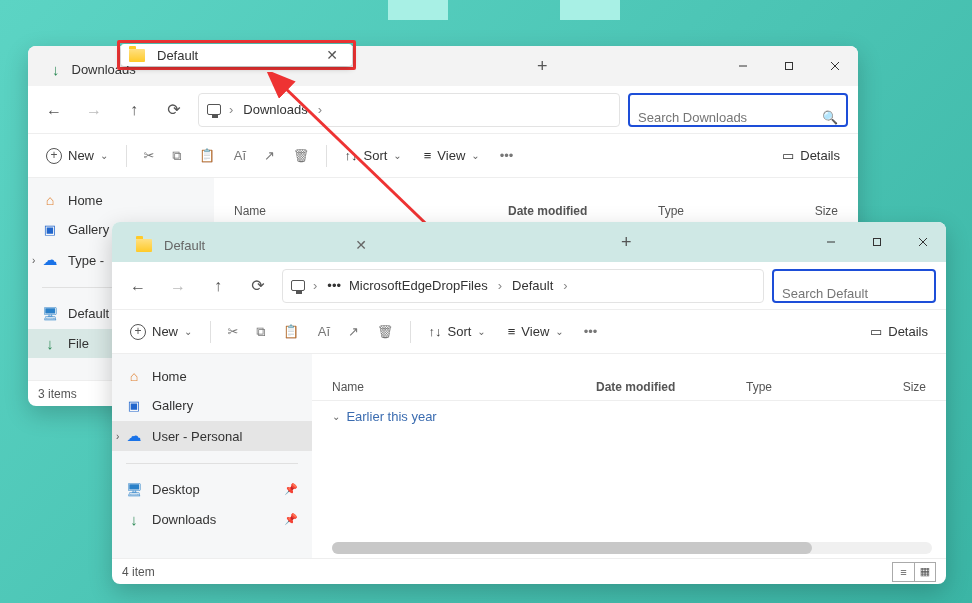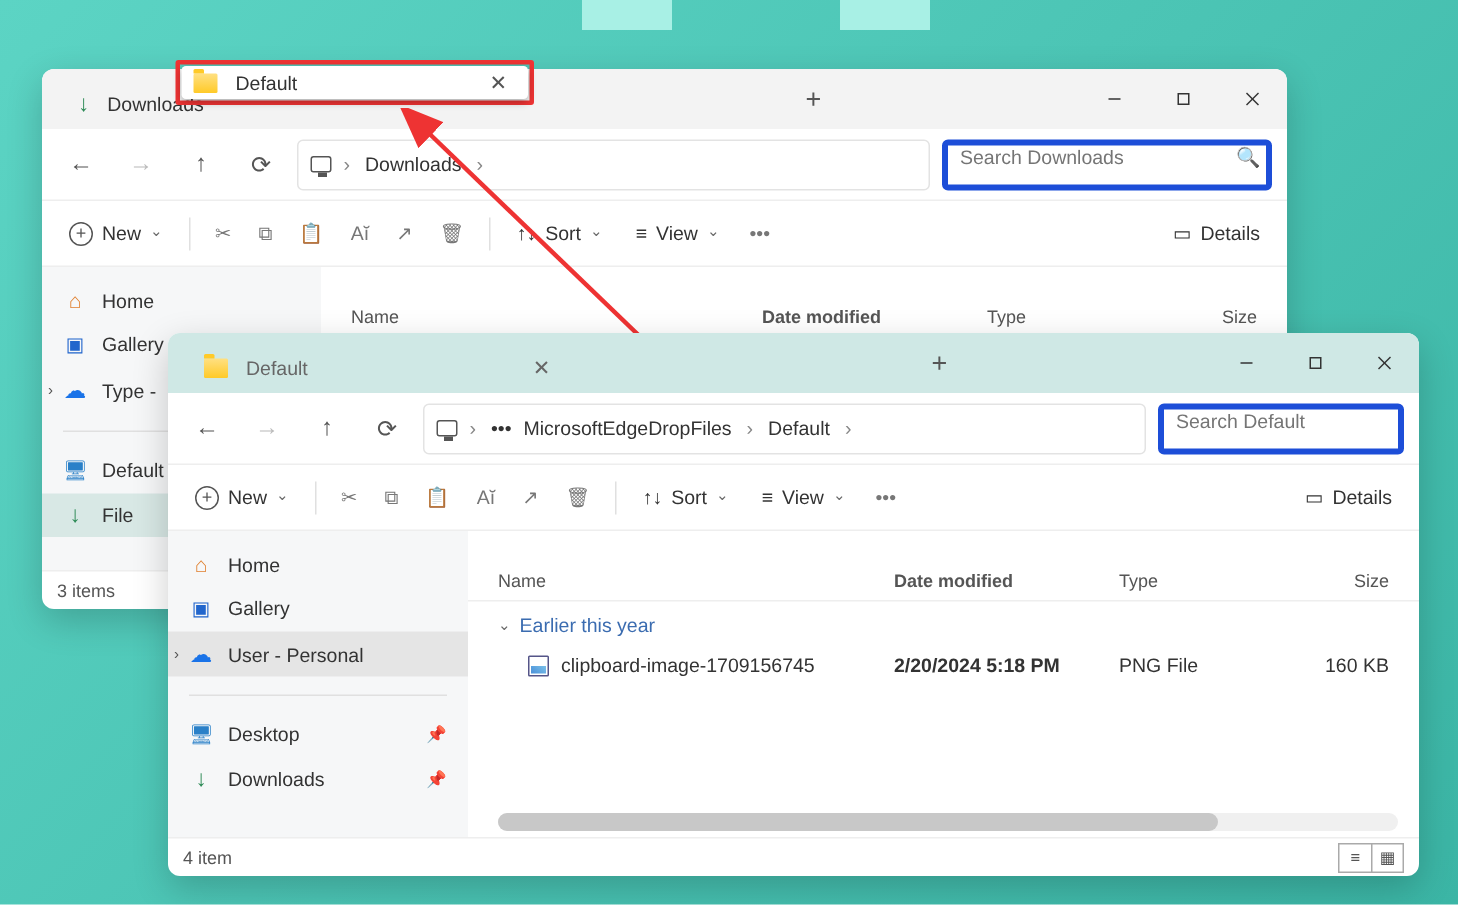--- a/index.html
+++ b/index.html
@@ -21,24 +21,24 @@
   .spacer { flex:1; }
   .win-controls { display:flex; }
   .win-btn { width:46px; height:40px; display:flex; align-items:center; justify-content:center; color:#333; font-size:12px;}
   .win-btn svg { width:10px; height:10px; }
 
   .navbar { display:flex; align-items:center; height:48px; padding:0 10px; border-bottom:1px solid #eee; gap:8px; }
   .navbtn { width:32px; height:32px; display:flex; align-items:center; justify-content:center; color:#555; border-radius:4px;}
   .crumb { display:flex; align-items:center; gap:4px; flex:1; border:1px solid #e3e3e3; border-radius:4px; height:34px; padding:0 8px; font-size:13px;}
   .crumb-sep { color:#888; padding:0 4px;}
   .crumb-text { color:#333; padding:0 2px; }
-  .searchbox { width:220px; height:34px; border:4px solid #1d4ed8; border-radius:4px; display:flex; align-items:flex-start; padding:0 8px; color:#888; gap:8px;}
+  .searchbox { width:220px; height:34px; border:2px solid #1d4ed8; border-radius:4px; display:flex; align-items:flex-end; padding:0 8px; color:#888; gap:8px;}
   .searchbox input { border:none; outline:none; flex:1; font-size:13px; background:transparent;}
   .toolbar { display:flex; align-items:center; height:44px; padding:0 10px; border-bottom:1px solid #eee; gap:6px; }
-  .tool { display:flex; align-items:flex-start; gap:6px; font-size:13px; color:#333; padding:4px 8px; border-radius:4px;}
+  .tool { display:flex; align-items:center; gap:6px; font-size:13px; color:#333; padding:4px 8px; border-radius:4px;}
   .tool.icon-only { padding:4px 6px; color:#777;}
   .divider { width:1px; height:22px; background:#e0e0e0; margin:0 4px;}
   .chev { font-size:10px; color:#666;}
   .plus-circle { width:16px; height:16px; border:1.4px solid #555; border-radius:50%; display:flex; align-items:center; justify-content:center;}
   .plus-circle::before { content:"+"; font-size:12px; line-height:1; color:#555; position:relative; top:-1px;}
 
   .content { flex:1; display:flex; overflow:hidden;}
   .sidebar { width:186px; background:#f6f7f8; padding:8px 0; display:flex; flex-direction:column; gap:2px; position:relative;}
   .side-item { display:flex; align-items:center; gap:10px; padding:6px 14px; font-size:13px; color:#333;}
   .side-item.active { background:#e5e5e5;}
@@ -303,27 +303,20 @@
       <div class="headers">
         <div class="col-name">Name</div>
         <div class="col-date">Date modified</div>
         <div class="col-type">Type</div>
         <div class="col-size">Size</div>
       </div>
       <div class="group-hdr">
           <span class="chev">⌄</span>
           <span>Earlier this year</span>
         </div>
-      <div class="row">
-        <span class="img-icon" style="margin-right:8px;"></span>
-        <div class="col-name" style="flex:1;">clipboard-image-1709156745</div>
-        <div class="col-date">2/20/2024 5:18 PM</div>
-        <div class="col-type">PNG File</div>
-        <div class="col-size">160 KB</div>
-      </div>
       <div style="position:absolute; bottom:4px; left:20px; right:14px; height:12px; background:#f0f0f0; border-radius:6px;">
         <div style="width:80%; height:100%; background:#c8c8c8; border-radius:6px;"></div>
       </div>
     </div>
   </div>
   <div class="statusbar">
     <span>4 item</span>
     <div class="view-switch">
       <div>≡</div>
       <div>▦</div>

